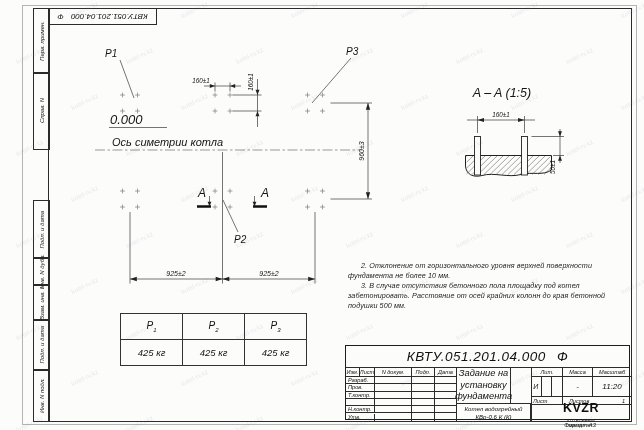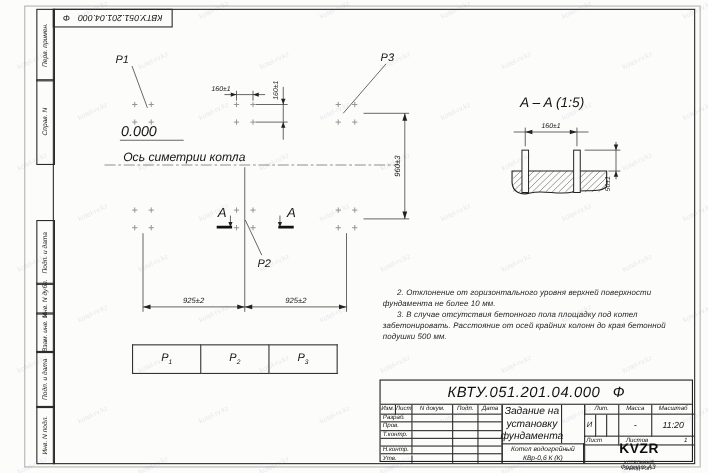--- a/index.html
+++ b/index.html
@@ -201,20 +201,25 @@
   <p>2. Отклонение от горизонтального уровня верхней поверхности фундамента не более 10 мм.</p>
   <p>3. В случае отсутствия бетонного пола площадку под котел забетонировать. Расстояние от осей крайних колонн до края бетонной подушки 500 мм.</p>
 </div>
 
 <table class="load-table">
   <tbody>
       <tr>
     <td class="hd"><span>P</span><sub>1</sub></td>
     <td class="hd"><span>P</span><sub>2</sub></td>
     <td class="hd"><span>P</span><sub>3</sub></td>
+  </tr>
+  <tr>
+    <td class="val">425 кг</td>
+    <td class="val">425 кг</td>
+    <td class="val">425 кг</td>
   </tr>
 </tbody>
   </table>
 
 <div class="tb">
   <div class="abs docnum b-b">КВТУ.051.201.04.000 Ф</div>
 
   <div class="abs small-lbl ctr b-b b-r" style="left:0;top:22px;width:14px;height:9px;">Изм.</div>
   <div class="abs small-lbl ctr b-b b-r" style="left:14px;top:22px;width:15px;height:9px;">Лист</div>
   <div class="abs small-lbl ctr b-b b-r" style="left:29px;top:22px;width:37px;height:9px;">N докум.</div>

